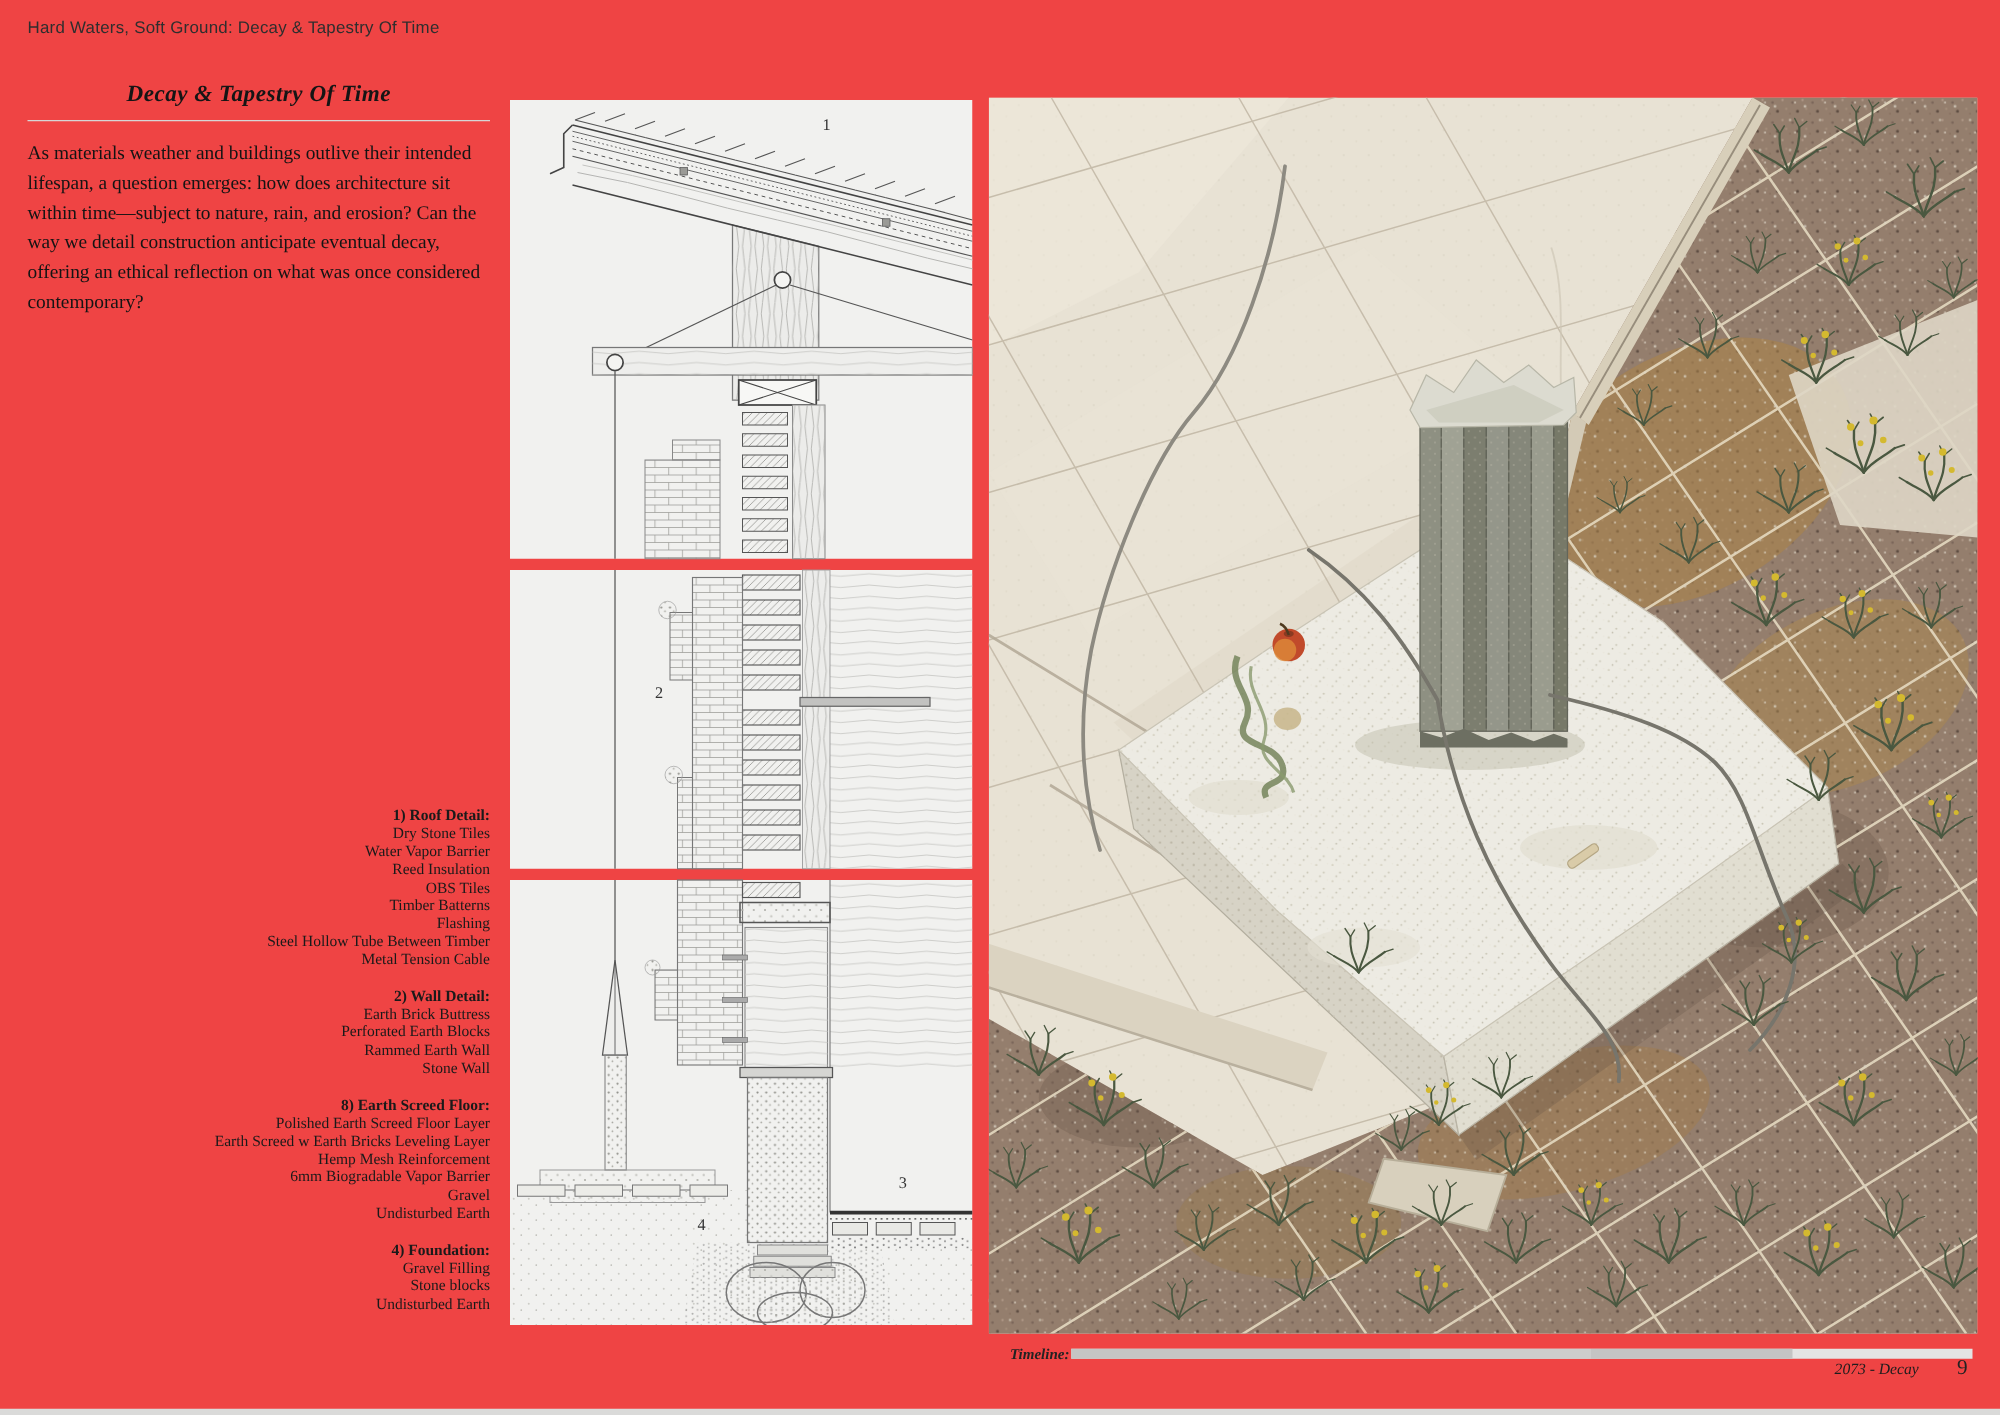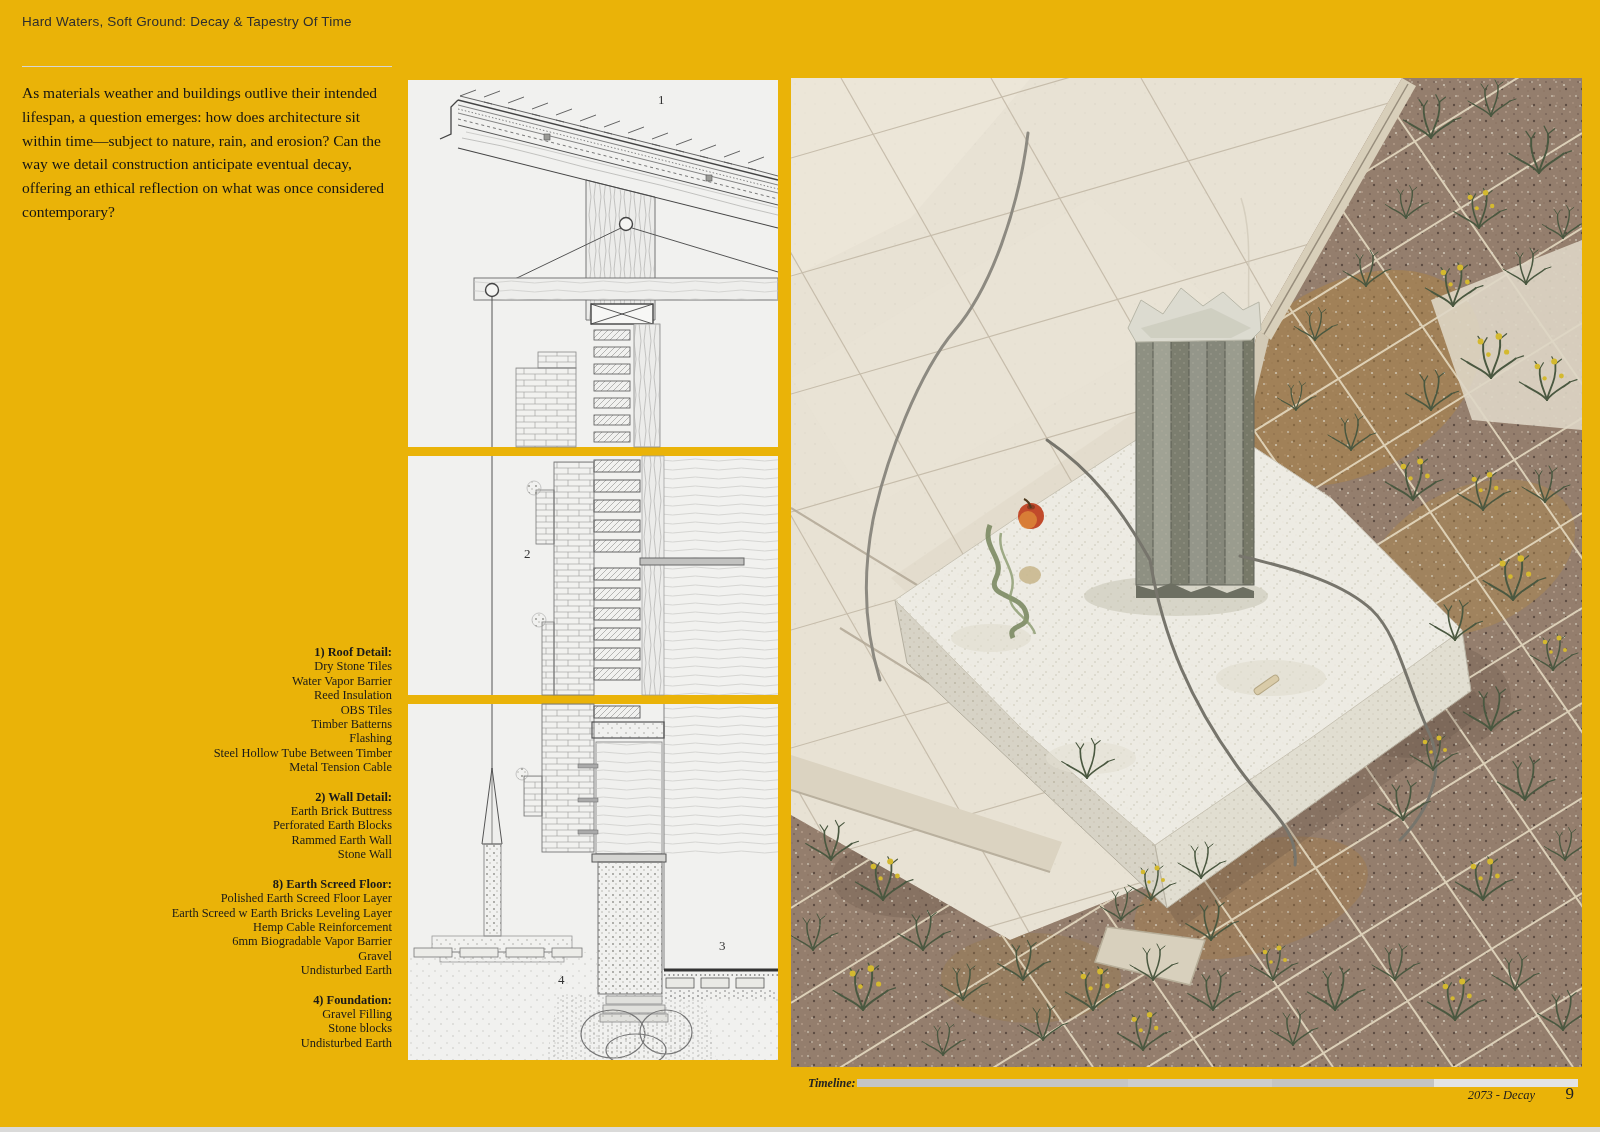--- a/index.html
+++ b/index.html
@@ -1,16 +1,16 @@
 <!DOCTYPE html>
 <html><head>
 <meta charset="utf-8">
 <style>
   html,body{margin:0;padding:0;background:#ffffff;}
-  .page{position:relative;width:1600px;height:1132px;background:#eab308;overflow:hidden;
+  .page{position:relative;width:1600px;height:1132px;background:#ef4444;overflow:hidden;
         font-family:"Liberation Serif","DejaVu Serif",serif;color:#111;}
   .doc-header{position:absolute;left:22px;top:14px;font-family:"Liberation Sans","DejaVu Sans",sans-serif;
         font-size:13.5px;color:#2e2e2e;letter-spacing:.2px;}
   .left-col{position:absolute;left:22px;top:66px;width:370px;}
   .article-title{font-style:italic;font-size:18.5px;text-align:center;letter-spacing:.4px;color:#151515;margin:0 0 9px 0;font-weight:600;}
   .title-rule{border:none;border-top:1px solid #d6d6d6;margin:0 0 14px 0;}
   .left-col p{font-size:15.5px;line-height:23.8px;margin:0 0 24px 0;color:#141414;}
   .legend{position:absolute;left:22px;top:645px;width:370px;text-align:right;
         font-size:12.4px;line-height:14.4px;color:#1a1a1a;}
   .legend .sec{margin-bottom:15px;}
@@ -31,20 +31,21 @@
   .bottom-strip{position:absolute;left:0;bottom:0;width:100%;height:5px;background:#dadad9;}
 </style>
 </head>
 <body>
 
 <div class="page">
 
   <div class="doc-header">Hard Waters, Soft Ground: Decay &amp; Tapestry Of Time</div>
 
   <div class="left-col">
+    <h1 class="article-title">Decay &amp; Tapestry Of Time</h1>
     <hr class="title-rule">
     <p>As materials weather and buildings outlive their intended lifespan, a question emerges: how does architecture sit within time—subject to nature, rain, and erosion? Can the way we detail construction anticipate eventual decay, offering an ethical reflection on what was once considered contemporary?</p>
   </div>
 
   <div class="legend">
     <div class="sec">
       <div class="sec-h">1) Roof Detail:</div>
       <div>Dry Stone Tiles</div>
       <div>Water Vapor Barrier</div>
       <div>Reed Insulation</div>
@@ -58,21 +59,21 @@
       <div class="sec-h">2) Wall Detail:</div>
       <div>Earth Brick Buttress</div>
       <div>Perforated Earth Blocks</div>
       <div>Rammed Earth Wall</div>
       <div>Stone Wall</div>
     </div>
     <div class="sec">
       <div class="sec-h">8) Earth Screed Floor:</div>
       <div>Polished Earth Screed Floor Layer</div>
       <div>Earth Screed w Earth Bricks Leveling Layer</div>
-      <div>Hemp Cable Reinforcement</div>
+      <div>Hemp Mesh Reinforcement</div>
       <div>6mm Biogradable Vapor Barrier</div>
       <div>Gravel</div>
       <div>Undisturbed Earth</div>
     </div>
     <div class="sec">
       <div class="sec-h">4) Foundation:</div>
       <div>Gravel Filling</div>
       <div>Stone blocks</div>
       <div>Undisturbed Earth</div>
     </div>

